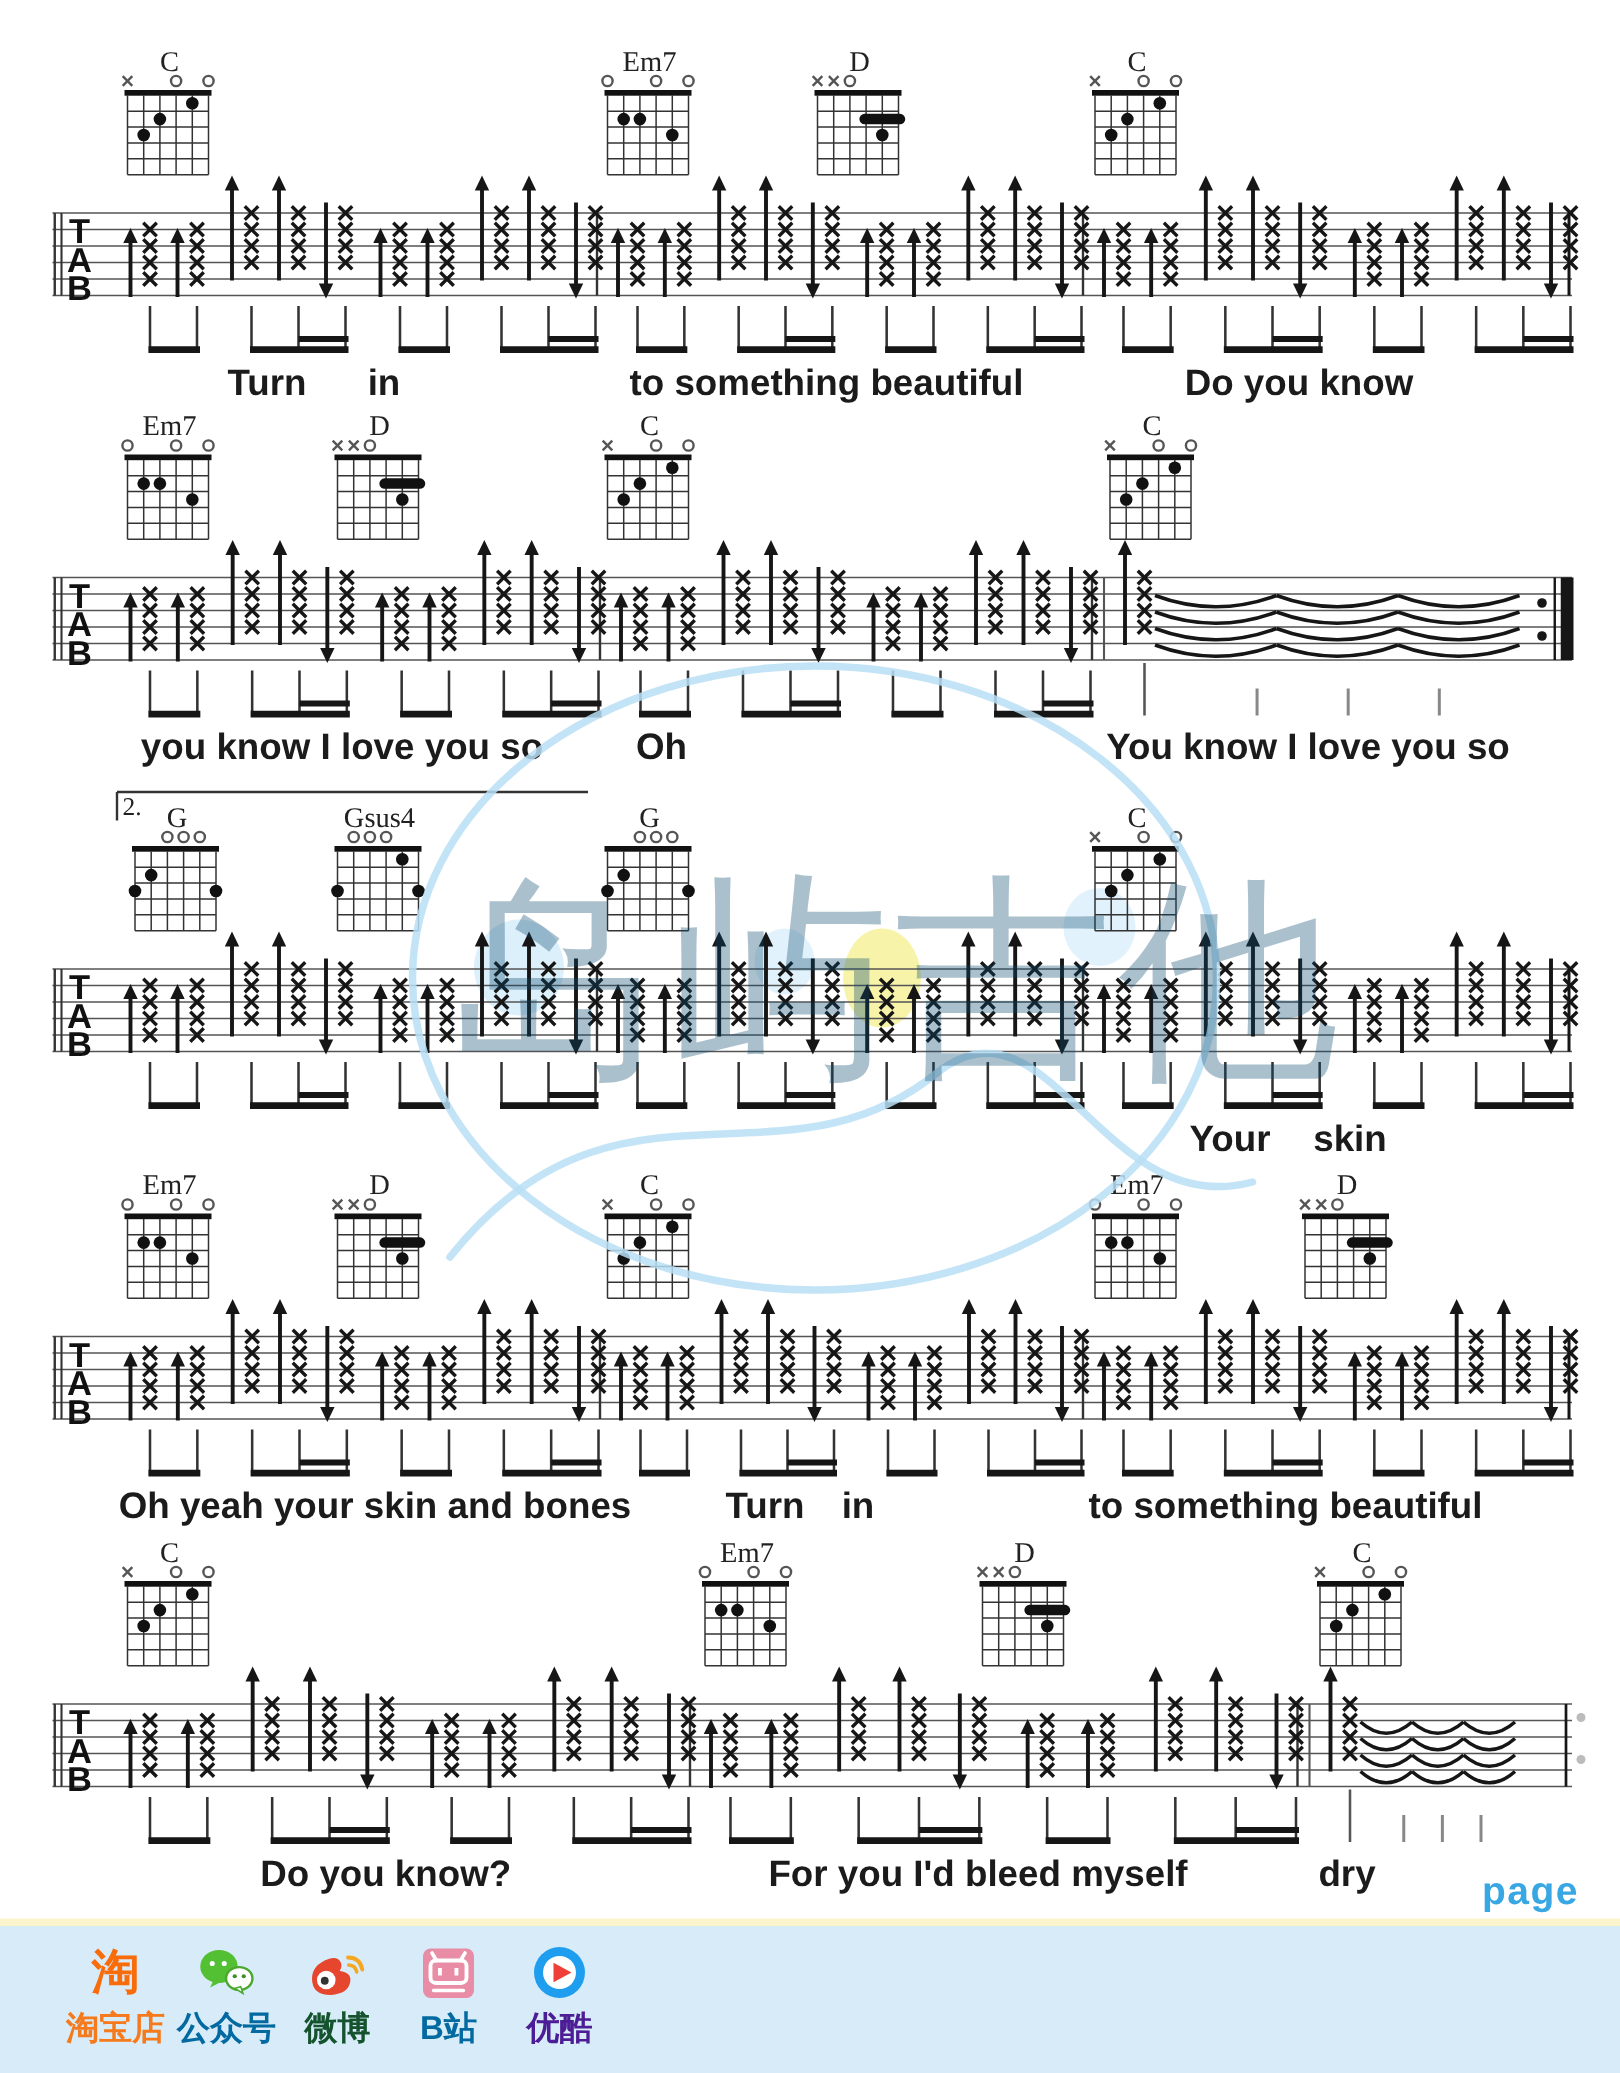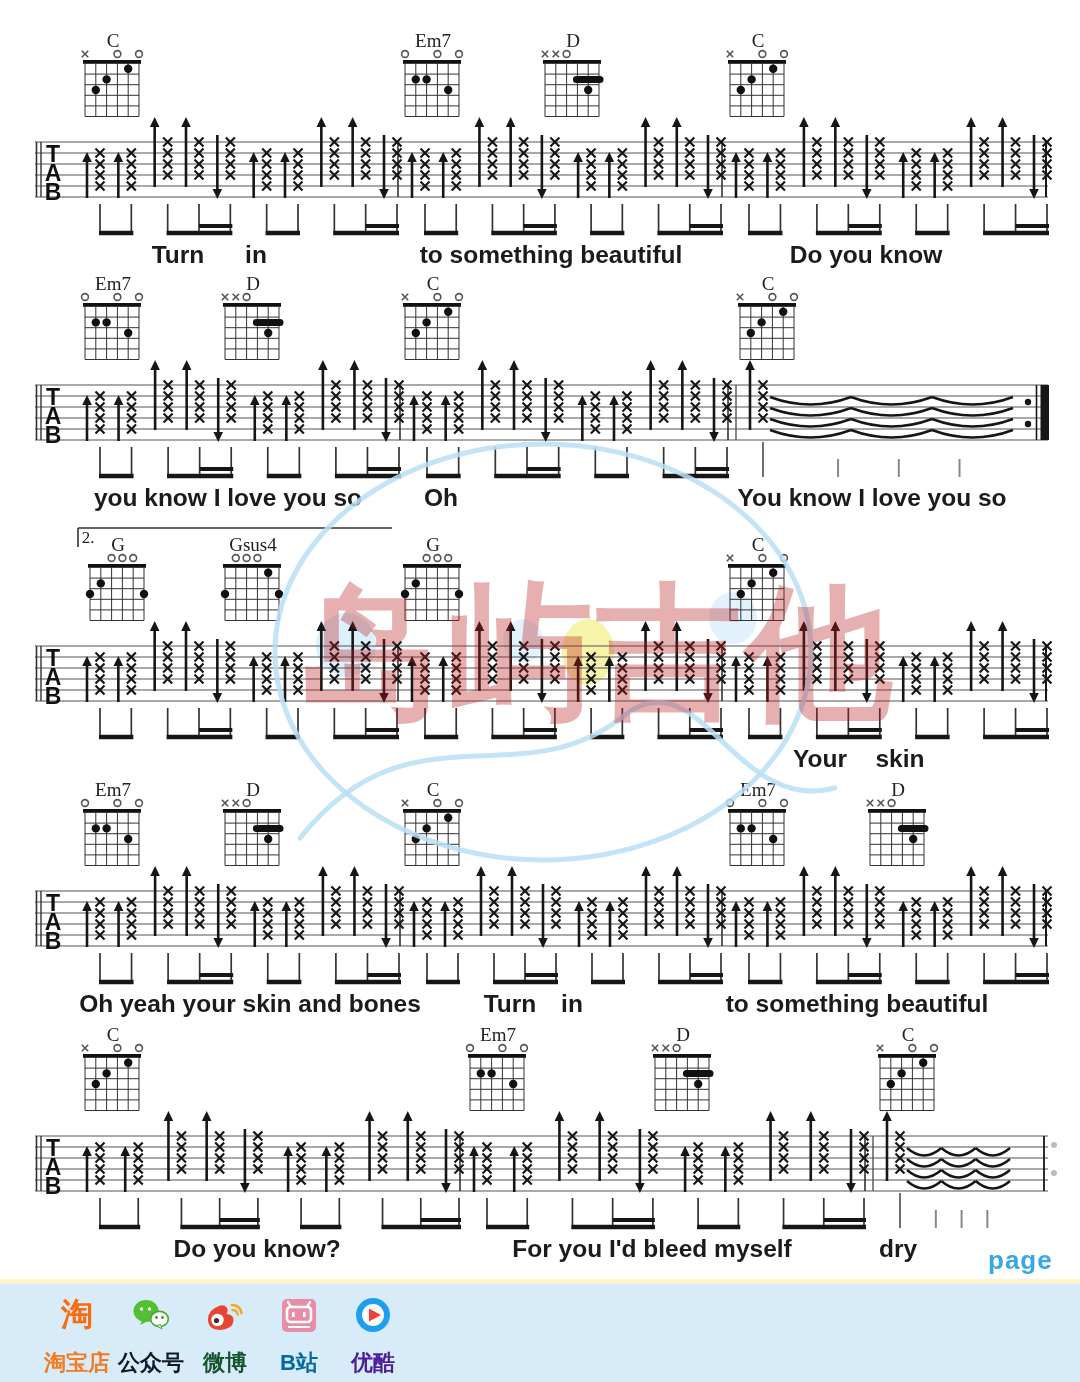--- a/index.html
+++ b/index.html
@@ -1,31 +1,31 @@
 <!DOCTYPE html>
 <html><head>
 <meta charset="utf-8">
 <style>
   html,body{margin:0;padding:0;background:#e8e8e8;}
   .page{position:relative;width:1080px;height:1382px;background:#ffffff;overflow:hidden;
         font-family:"Liberation Sans", sans-serif;}
   #bg-decor,#score,#wm{position:absolute;left:0;top:0;pointer-events:none;}
   #score{pointer-events:none;}
   .wm-text{position:absolute;left:296px;top:556px;font-size:146px;letter-spacing:4px;
-           color:#b91c1c;opacity:.34;white-space:nowrap;font-family:"Liberation Sans",sans-serif;font-weight:bold;}
+           color:#0c4a6e;opacity:.34;white-space:nowrap;font-family:"Liberation Sans",sans-serif;}
   .page-label{position:absolute;left:988px;top:1245px;font-size:26px;font-weight:600;
               color:#38a7e4;letter-spacing:1px;}
   .sep{position:absolute;left:0;top:1279px;width:1080px;height:5px;background:#fbf4cd;}
   .footer{position:absolute;left:0;top:1284px;width:1080px;height:98px;background:#d7ecf8;}
   .links{position:absolute;left:40px;top:10px;display:flex;}
   .lk{width:74px;text-align:center;cursor:pointer;}
   .lk-ic{height:42px;display:flex;align-items:center;justify-content:center;}
-  .lk-lb{font-size:22px;font-weight:600;margin-top:12px;}
+  .lk-lb{font-size:22px;font-weight:600;margin-top:1px;}
   .tao-ch{color:#f96c0c;font-size:32px;font-weight:bold;}
-  .c-tao{color:#f57a1d}.c-wx{color:#0f172a}.c-wb{color:#14532d}.c-bl{color:#0369a1}.c-yk{color:#4c1d95}
+  .c-tao{color:#f57a1d}.c-wx{color:#0369a1}.c-wb{color:#14532d}.c-bl{color:#0369a1}.c-yk{color:#4c1d95}
 </style>
 </head>
 <body>
 
 <div class="page">
 
   <svg id="bg-decor" width="1080" height="1281">
       <ellipse cx="346" cy="645" rx="30" ry="32" fill="#bfe3f8" opacity="0.55"></ellipse>
       <ellipse cx="523" cy="641" rx="20" ry="22" fill="#bfe3f8" opacity="0.45"></ellipse>
       <ellipse cx="733" cy="618" rx="24" ry="26" fill="#bfe3f8" opacity="0.45"></ellipse>

